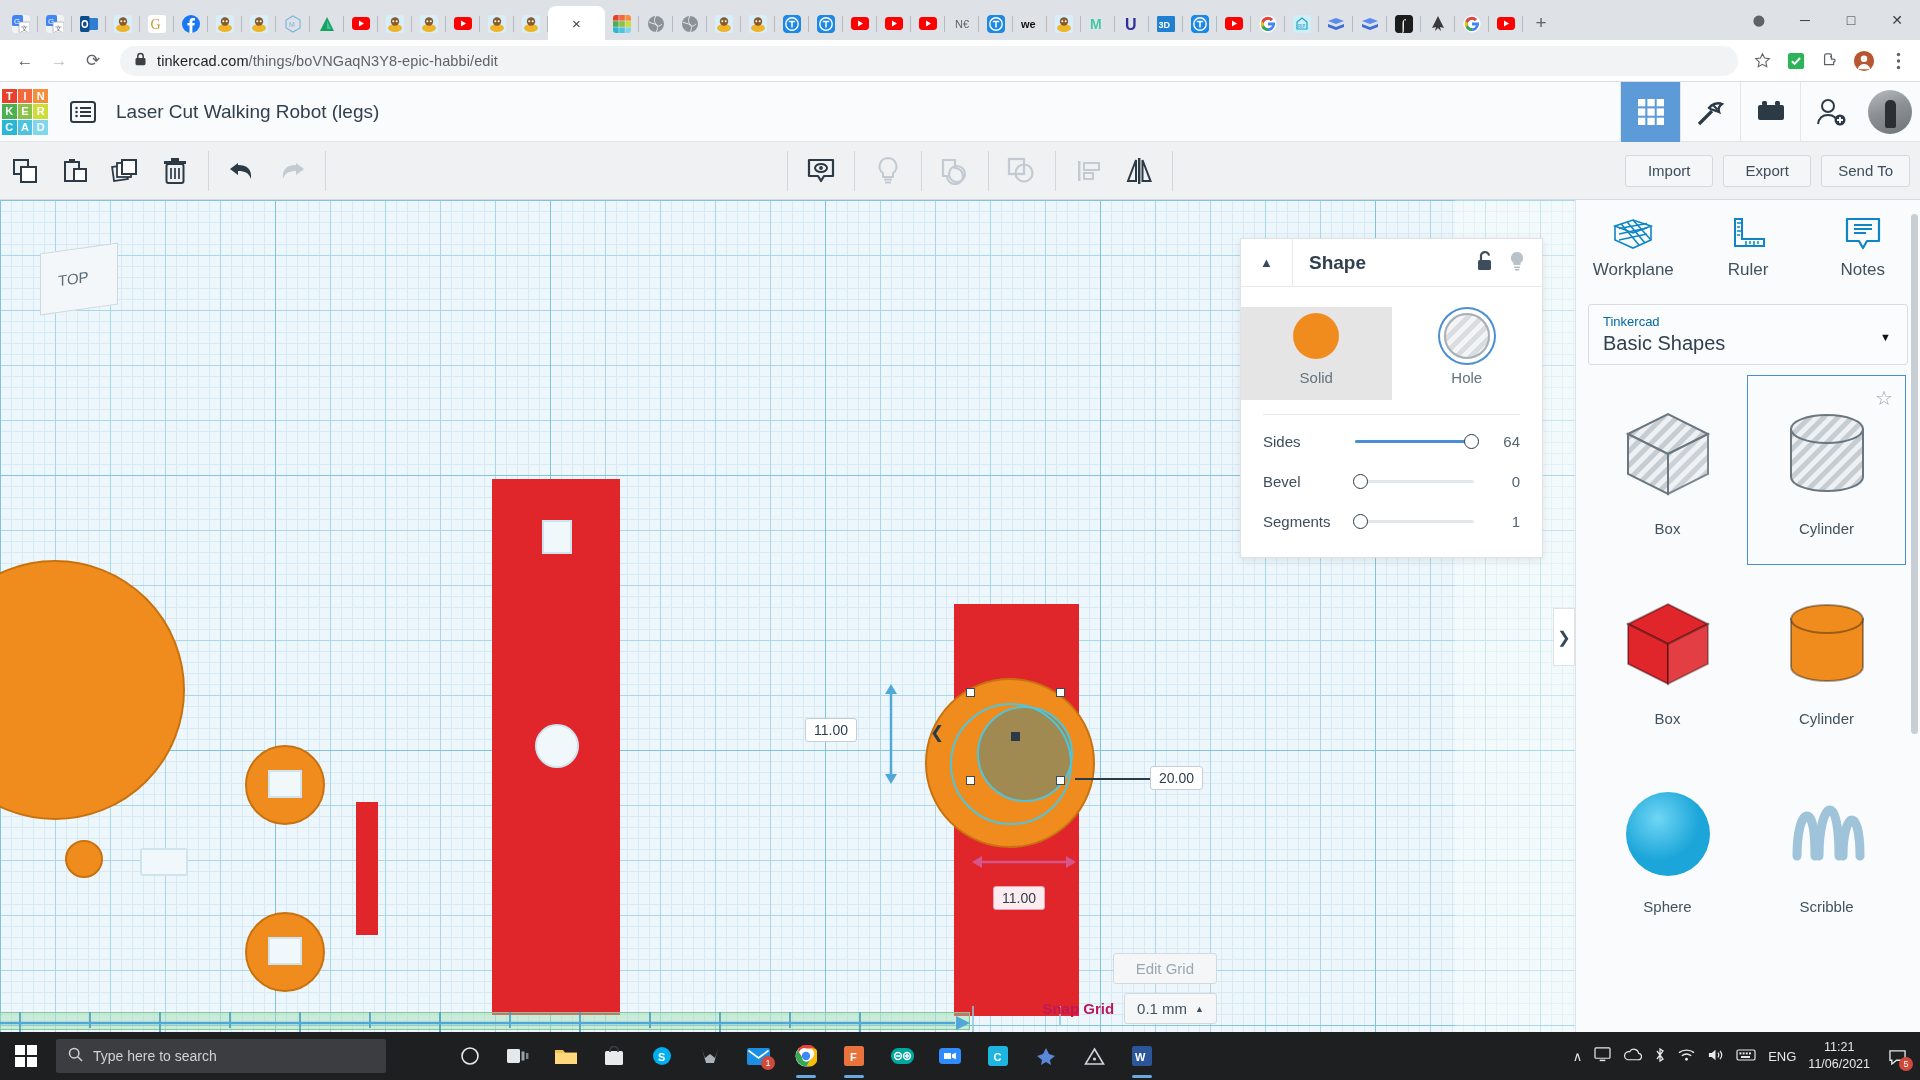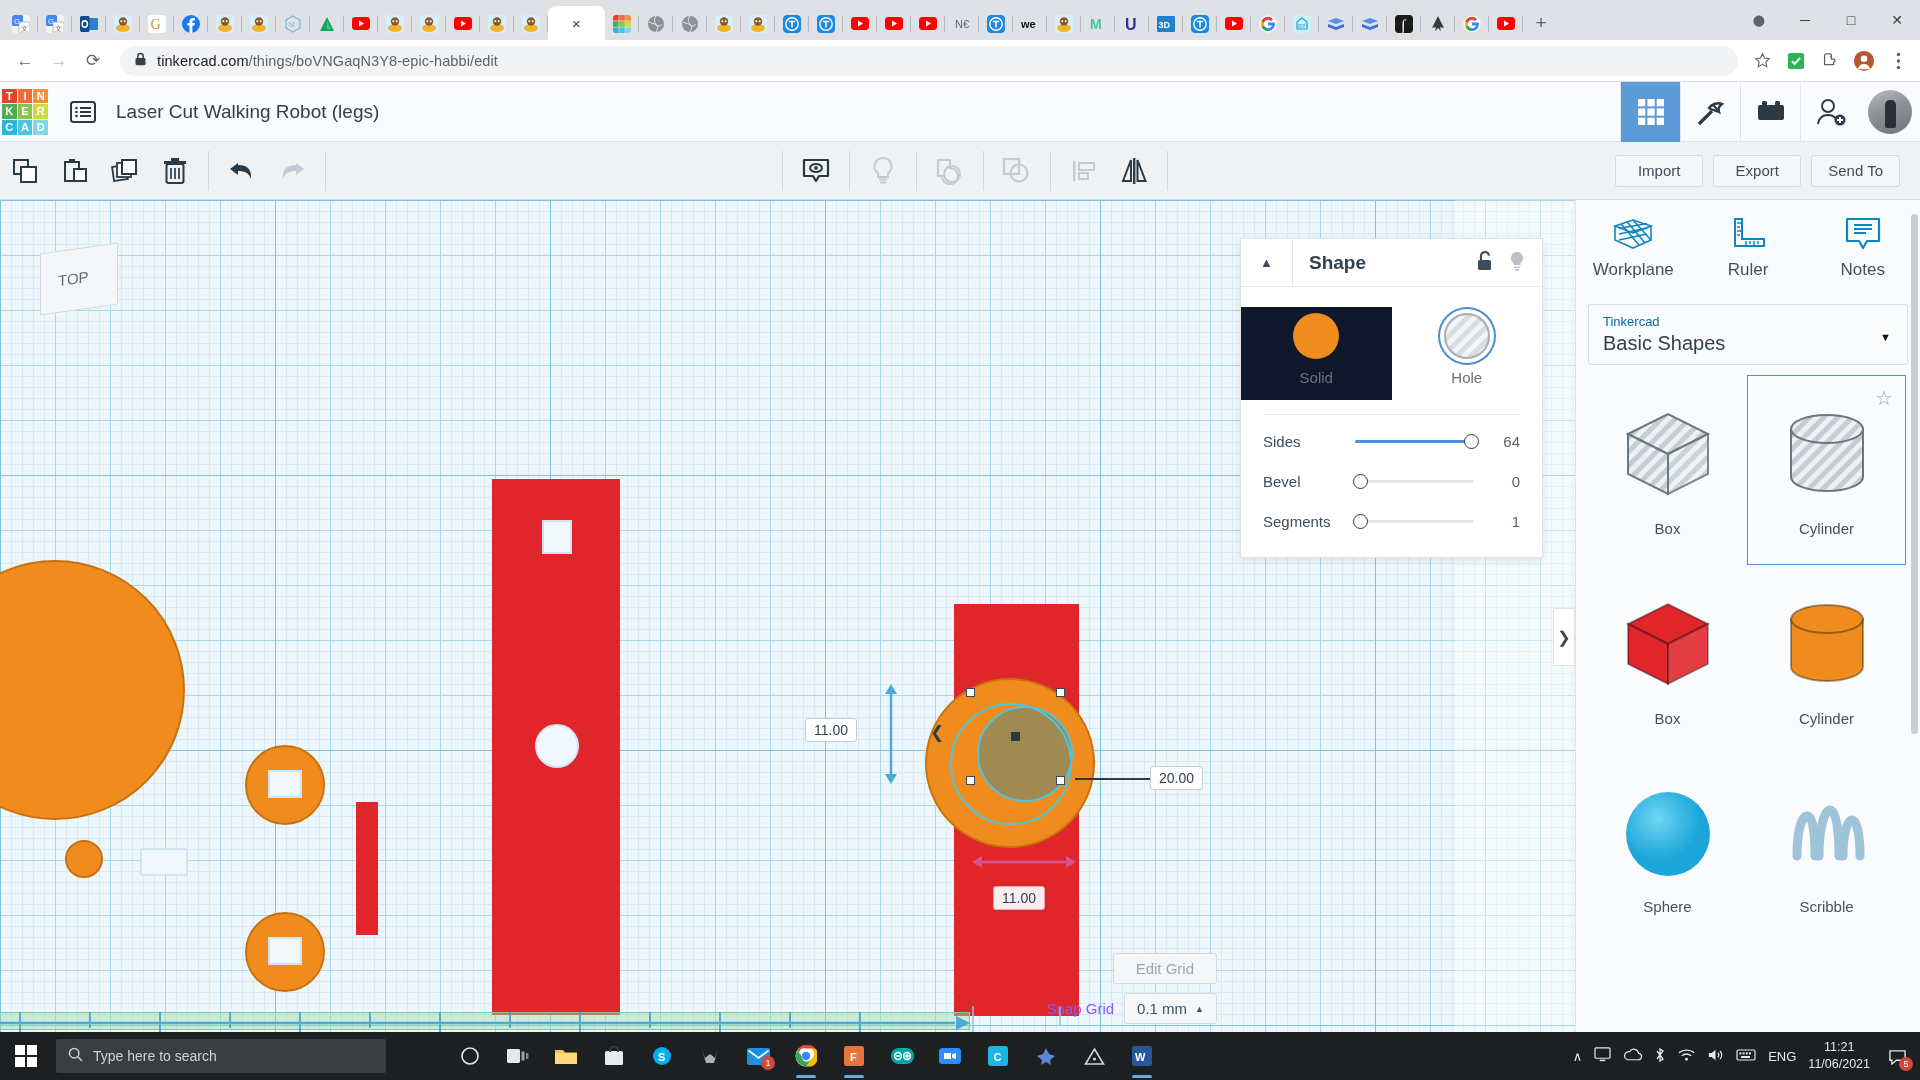--- a/index.html
+++ b/index.html
@@ -52,21 +52,21 @@
             background:linear-gradient(160deg,#b9bcc0 0%,#8d9196 45%,#6f7479 100%); position:relative; }
   .avatar::after { content:""; position:absolute; left:17px; top:10px; width:11px; height:28px;
                    background:#2c2f33; border-radius:5px 5px 2px 2px; }
 
   
   .toolbar { height:58px; background:#eff1f3; display:flex; align-items:center;
              border-bottom:1px solid #d7dbdf; }
   .tbgroup { display:flex; align-items:center; height:58px; }
   .tbbtn { width:50px; height:58px; display:flex; align-items:center; justify-content:center; }
   .tbsep { width:1px; height:40px; background:#d3d7db; margin:0 8px; }
-  .tbright { margin-left:auto; display:flex; align-items:center; gap:10px; padding-right:20px; }
+  .tbright { margin-left:auto; display:flex; align-items:center; gap:10px; padding-right:10px; }
   .tbbutton { height:32px; min-width:88px; padding:0 16px; background:#f4f6f7;
               border:1px solid #d5d9dd; border-radius:3px; color:#3d4d5c; font-size:15px;
               display:flex; align-items:center; justify-content:center; }
 
   
   .main { position:relative; height:calc(1080px - 40px - 42px - 60px - 58px - 48px);
           display:flex; overflow:hidden; }
   .canvas { position:relative; flex:1; background:#edf7fb; overflow:hidden; }
   .grid-fine, .grid-mid, .grid-coarse { position:absolute; inset:0; }
   .grid-fine { background-image:linear-gradient(to right,#d6eaf5 1px,transparent 1px),
@@ -111,21 +111,21 @@
   .inspector { position:absolute; left:1240px; top:228px; width:303px; background:#fff;
                border:1px solid #dfe3e6; box-shadow:0 2px 8px rgba(0,0,0,.09); }
   .insp-head { height:48px; display:flex; align-items:center; border-bottom:1px solid #e6e9ec; }
   .insp-collapse { width:52px; height:48px; display:flex; align-items:center; justify-content:center;
                    border-right:1px solid #e6e9ec; color:#36485a; font-size:13px; }
   .insp-title { font-size:19px; color:#31404f; font-weight:bold; margin-left:16px; }
   .insp-head-icons { margin-left:auto; display:flex; gap:14px; padding-right:16px; }
   .insp-body { padding:20px 0 16px; }
   .sh-modes { display:flex; }
   .sh-mode { flex:1; display:flex; flex-direction:column; align-items:center; gap:10px; padding:6px 0 14px; }
-  .sh-mode.solidbg { background:#0f172a;align-items:center; }
+  .sh-mode.solidbg { background:#e5e5e5;align-items:center; }
   .swatch { width:46px; height:46px; border-radius:50%; }
   .swatch.solid { background:#f08c1e; }
   .swatch.hole { background:repeating-linear-gradient(-45deg,#d9dde0 0 5px,#f2f4f5 5px 10px);
                  border:2px solid #a8b0b6; box-shadow:0 0 0 4px #fff,0 0 0 6px #4a8fd4; }
   .sh-mode span { font-size:15px; color:#63737f; }
   .insp-div { height:1px; background:#e6e9ec; margin:14px 22px 6px; }
   .slider-row { display:flex; align-items:center; height:40px; padding:0 22px; font-size:15px; color:#3d4d5c; }
   .slider-row .lbl { width:92px; }
   .track { flex:1; height:3px; background:#e3e7ea; border-radius:2px; position:relative; margin-right:10px; }
   .track .fill { position:absolute; left:0; top:0; height:3px; background:#4a8fd4; border-radius:2px; }
@@ -156,21 +156,21 @@
   .rb-item.sel { border:1px solid #4a8fd4; }
   .rb-item .nm { font-size:15px; color:#41525f; }
   .rb-item .star { position:absolute; right:12px; top:10px; font-size:20px; color:#9aa7b1; }
   .rb-scroll { position:absolute; right:2px; top:14px; width:7px; height:520px;
                background:#c7ced4; border-radius:4px; }
   .gridctl { position:absolute; right:358px; bottom:8px; display:flex; flex-direction:column;
              align-items:flex-end; gap:9px; }
   .editgrid { border:1px solid #d5d9dd; background:#f4f6f7; color:#9aa7b1; font-size:15px;
               padding:6px 22px; border-radius:3px; }
   .snaprow { display:flex; align-items:center; gap:10px; }
-  .snaprow .lb { font-size:15px; color:#8b5cf6; }
+  .snaprow .lb { font-size:15px; color:#be185d;font-weight:bold; }
   .snapsel { border:1px solid #d5d9dd; background:#f4f6f7; color:#41525f; font-size:15px;
              padding:6px 12px; border-radius:3px; display:flex; align-items:center; gap:8px; }
 
   
   .taskbar { position:absolute; left:0; bottom:0; width:1920px; height:48px;
              background:#1d1f21; display:flex; align-items:center; }
   .tb-start { width:52px; height:48px; display:flex; align-items:center; justify-content:center; }
   .tb-search { width:330px; height:34px; background:#3b3d40; border-radius:2px; display:flex;
                align-items:center; gap:10px; padding:0 12px; margin-left:4px; color:#cfd2d6; font-size:14px; }
   .tb-apps { display:flex; align-items:center; gap:4px; margin-left:62px; }

